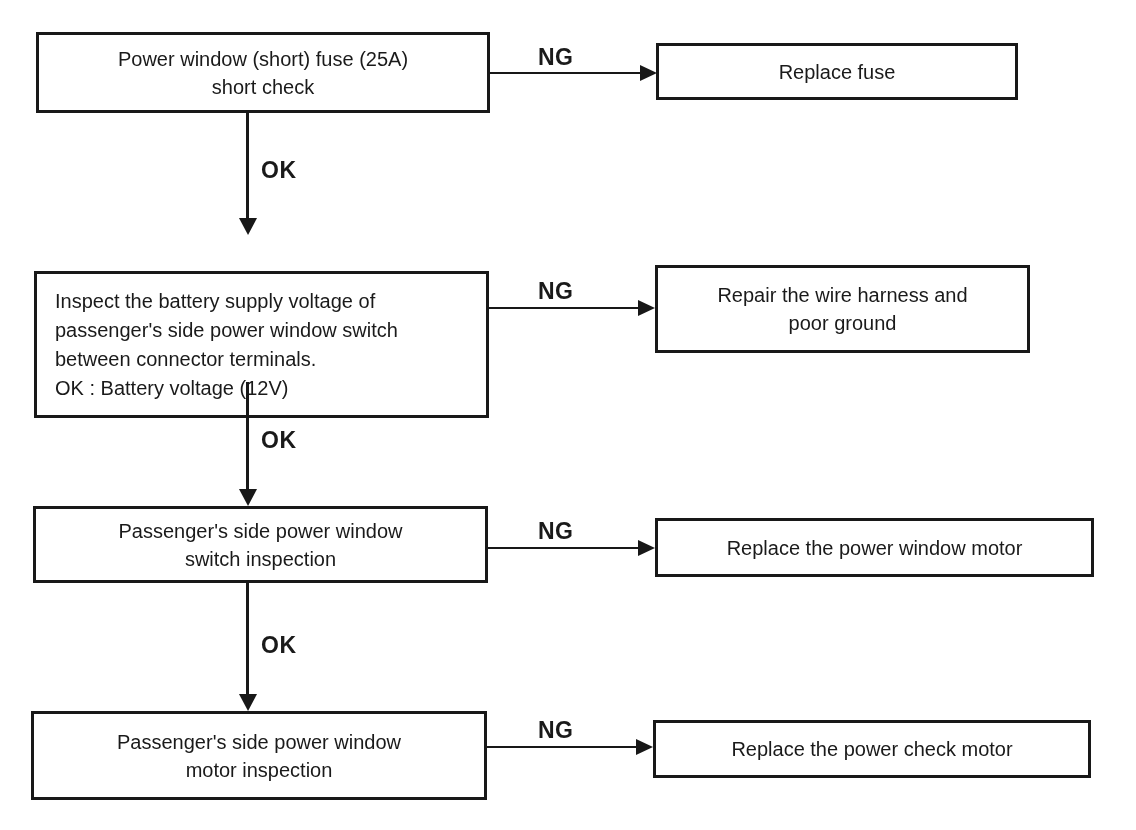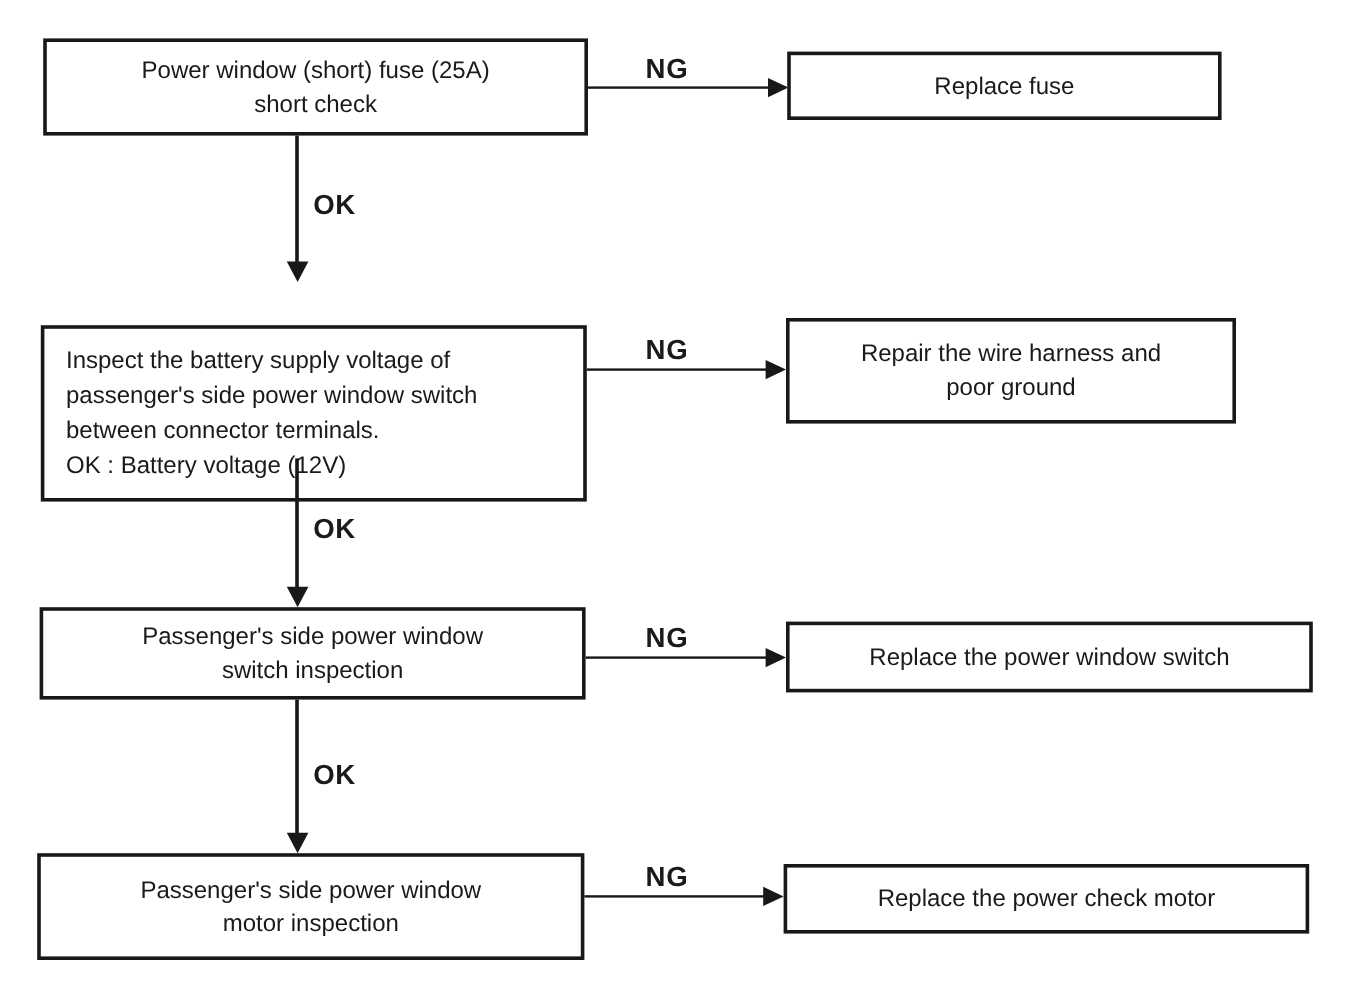--- a/index.html
+++ b/index.html
@@ -94,21 +94,21 @@
   <div class="lbl" style="left:261px; top:427px;">OK</div>
 
   <div class="box" style="left:33px; top:506px; width:455px; height:77px;">
     <div class="txt">Passenger's side power window
 switch inspection</div>
   </div>
   <div class="lbl" style="left:538px; top:518px;">NG</div>
   <div class="hline" style="left:488px; top:547px; width:151px;"></div>
   <div class="head-right" style="left:638px; top:540px;"></div>
   <div class="box" style="left:655px; top:518px; width:439px; height:59px;">
-    <div class="txt">Replace the power window switch</div>
+    <div class="txt">Replace the power window motor</div>
   </div>
 
   <div class="vline" style="left:246px; top:583px; height:112px;"></div>
   <div class="head-down" style="left:239px; top:694px;"></div>
   <div class="lbl" style="left:261px; top:632px;">OK</div>
 
   <div class="box" style="left:31px; top:711px; width:456px; height:89px;">
     <div class="txt">Passenger's side power window
 motor inspection</div>
   </div>

